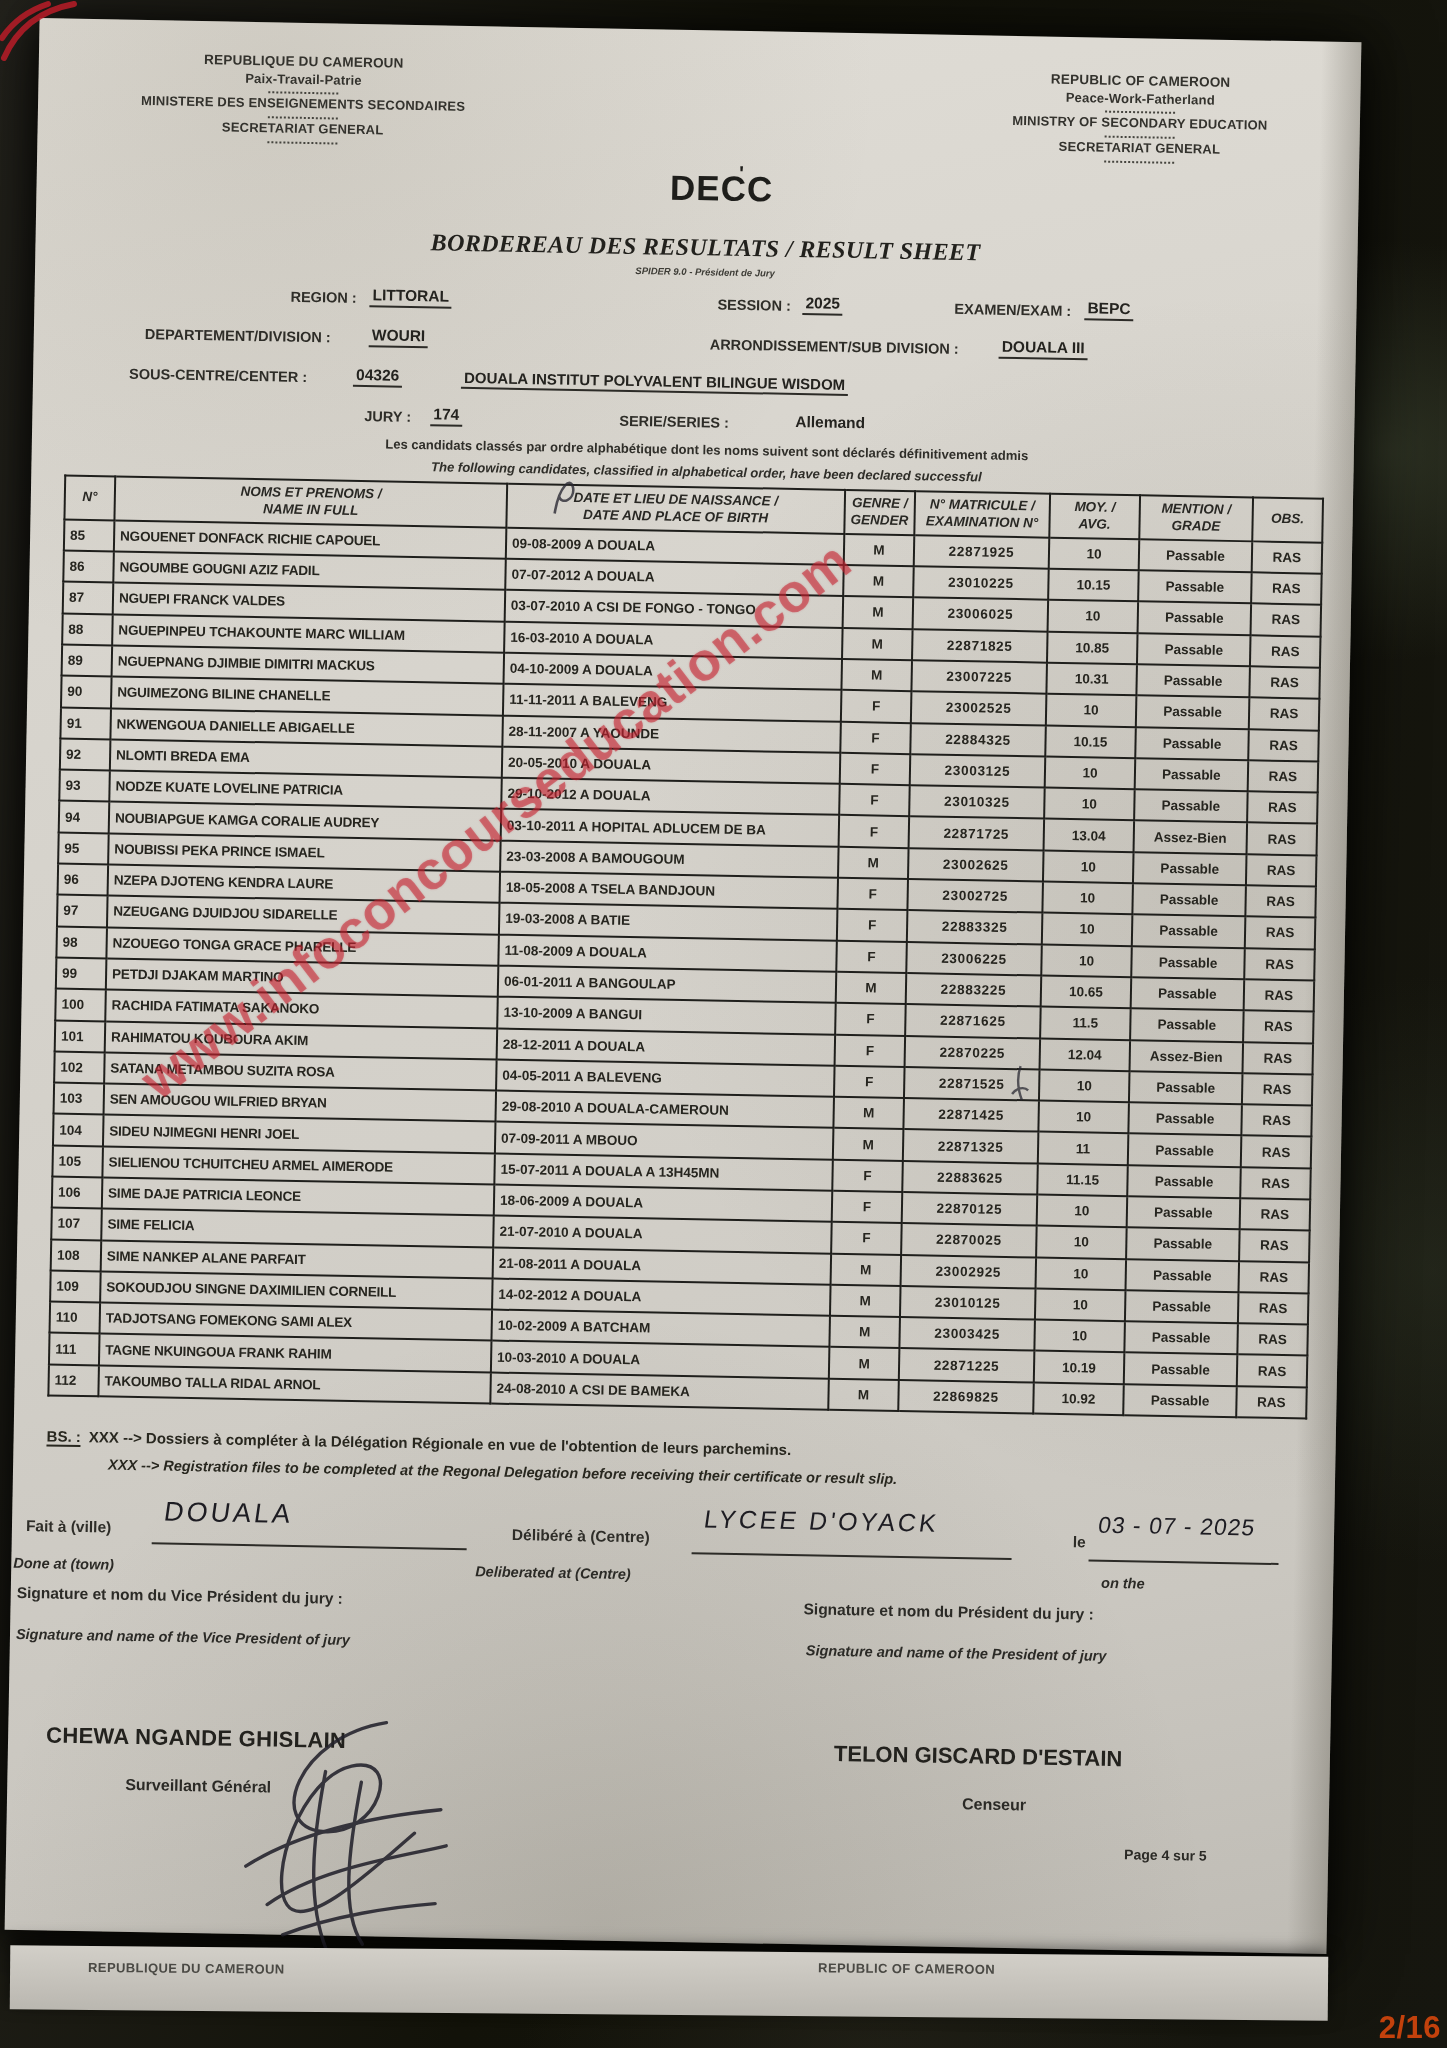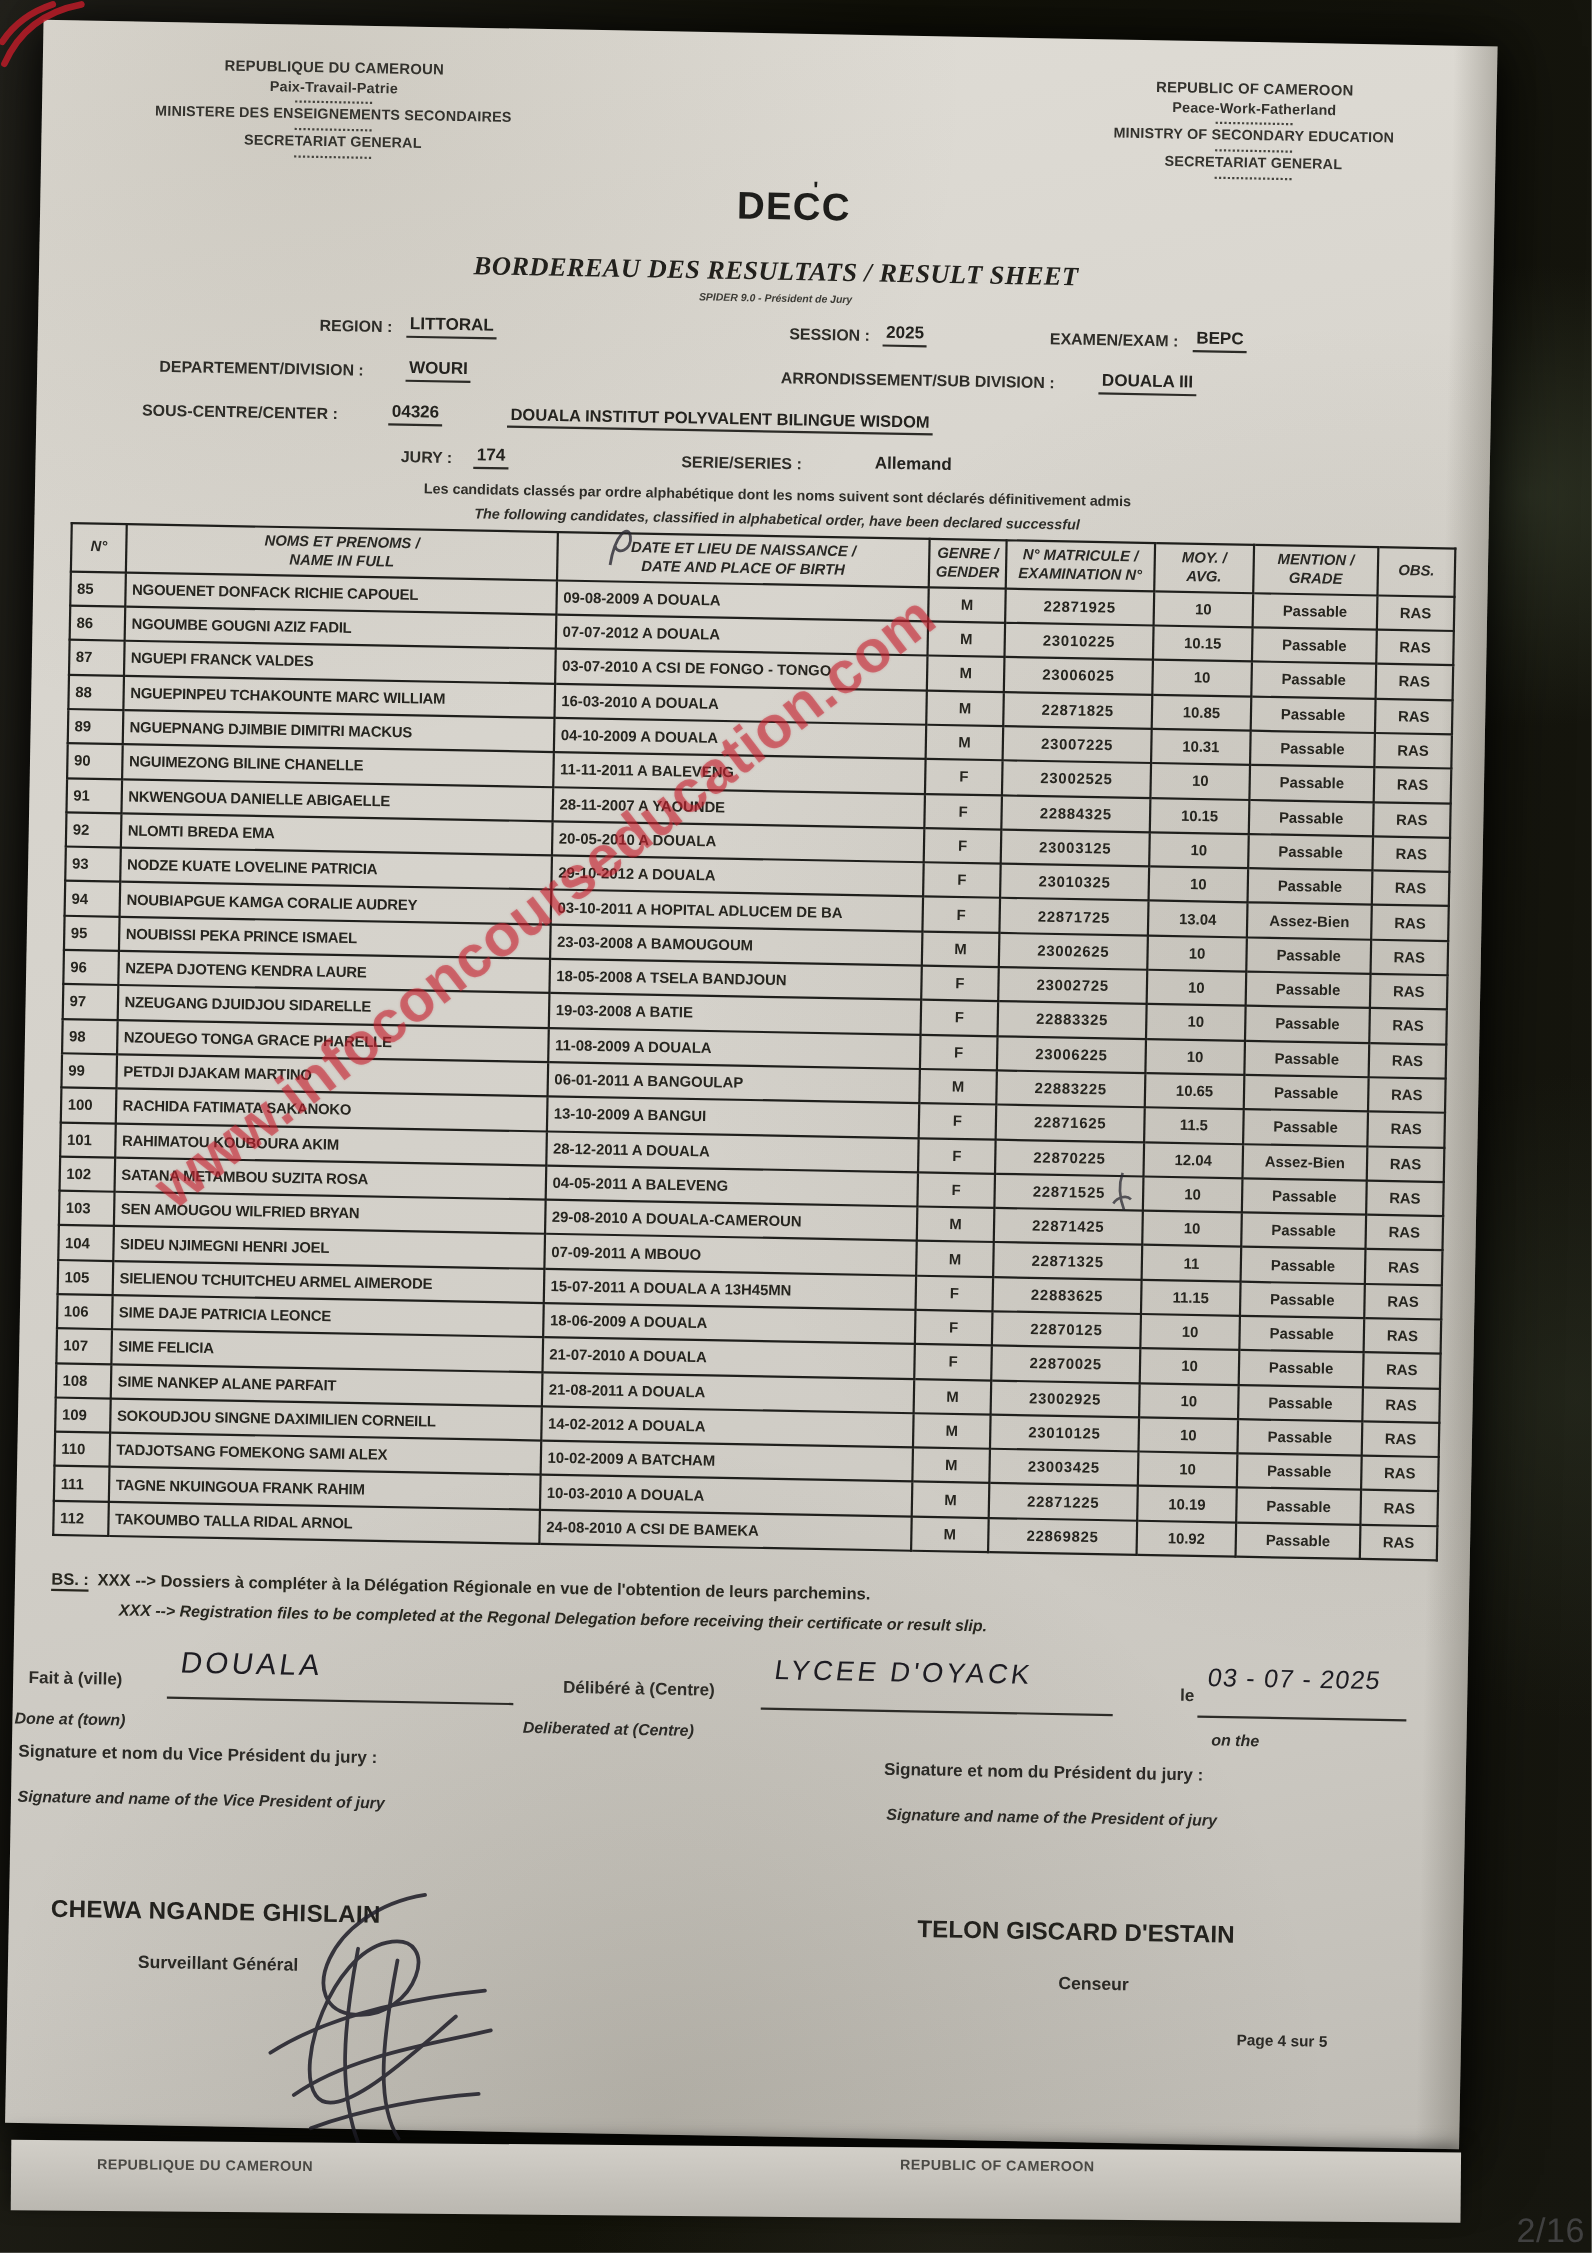--- a/index.html
+++ b/index.html
@@ -104,21 +104,21 @@
   .inkmark2{left:986px;top:1028px;z-index:7;}
 
   .next-page{
     position:absolute;left:10px;top:1951px;width:1318px;height:64px;
     background:linear-gradient(#d2cfc8,#bab7b0);transform:rotate(.5deg);
     box-shadow:0 -5px 16px rgba(0,0,0,.55);
   }
   .np-left{left:78px;top:14px;font-size:13px;font-weight:700;color:#4a4944;letter-spacing:.4px;}
   .np-right{left:808px;top:8px;font-size:13px;font-weight:700;color:#4a4944;letter-spacing:.4px;}
 
-  .page-counter{position:absolute;right:6px;bottom:2px;color:#404040;font-size:31px;font-weight:400;letter-spacing:.5px;margin-left:16px;}
+  .page-counter{position:absolute;right:6px;bottom:2px;color:#c2410c;font-size:31px;font-weight:700;letter-spacing:.5px;margin-left:16px;}
   .corner-mark{position:absolute;left:0;top:0;z-index:9;}
 </style>
 </head>
 <body>
 
 <div class="paper">
 
   <div class="abs ctr hdr-left small-caps-block">
     <div class="hdr-line first">REPUBLIQUE DU CAMEROUN</div>
     <div class="hdr-line">Paix-Travail-Patrie</div>

